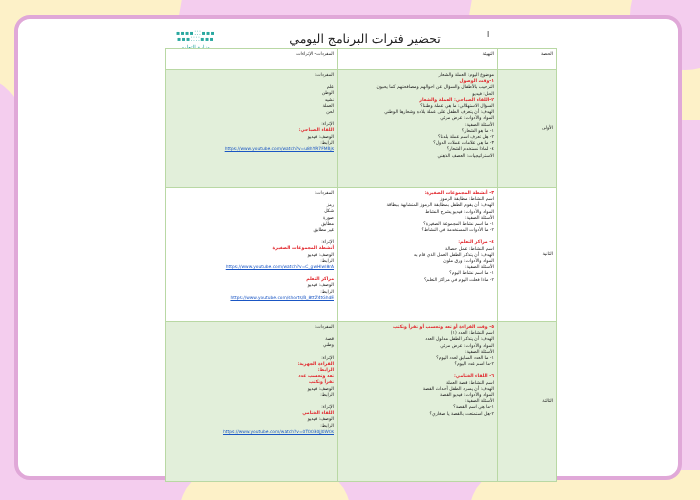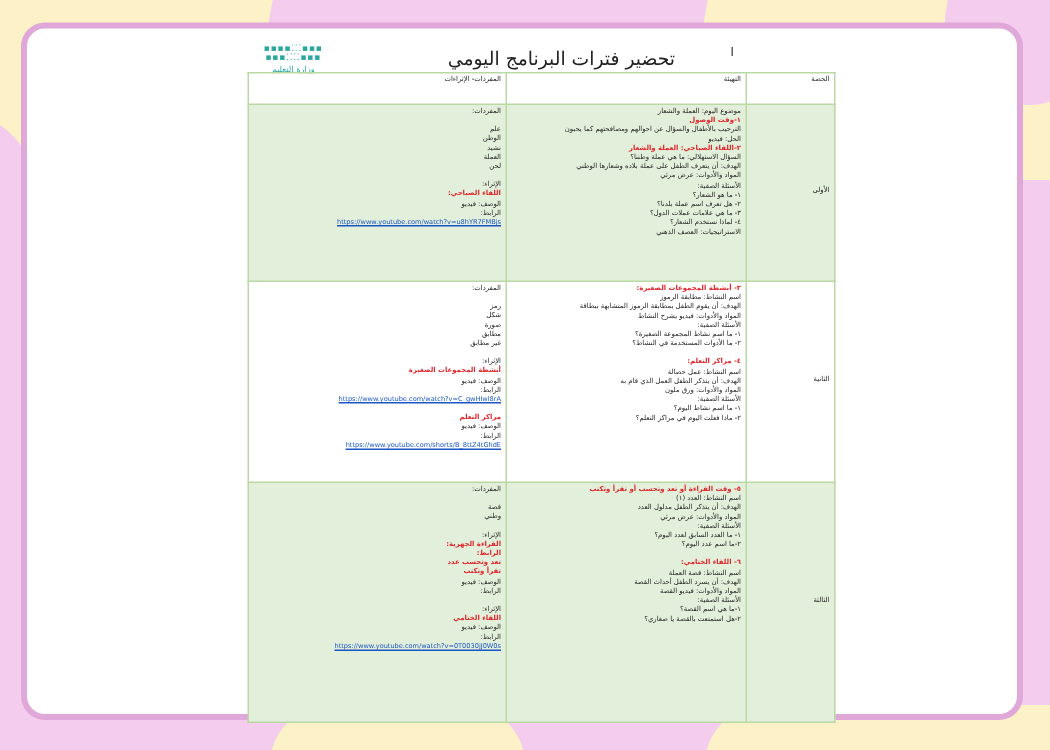--- a/index.html
+++ b/index.html
@@ -18,21 +18,21 @@
   .bg-right { right: -10px; top: 120px; width: 30px; height: 340px; background: #f4cdee; }
 
   .frame {
     position: absolute; left: 14px; top: 15px; width: 668px; height: 465px;
     background: #ffffff; border: 4px solid #e0a8d8; border-radius: 16px;
     box-sizing: border-box;
   }
   .doc-title {
     position: absolute; left: 280px; top: 31px; width: 170px;
     font-family: "DejaVu Serif", serif; font-size: 12.5px; color: #222;
-    text-align: right; direction: rtl;
+    text-align: center; direction: rtl;
   }
   .page-mark { position: absolute; left: 487px; top: 30px; font-size: 8px; color: #222; }
   .logo { position: absolute; left: 168px; top: 30px; width: 55px; height: 25px; }
   .logo-dots { font-size: 6px; letter-spacing: 0.5px; color: #2aa8a0; line-height: 6px; text-align: center; }
   .logo-text { font-size: 5.5px; color: #2aa8a0; text-align: center; direction: rtl; margin-top: 2px; }
   .logo-sub { font-size: 3px; color: #9ab; text-align: center; }
 
   table.plan {
     position: absolute; left: 165px; top: 48px; width: 374px;
     border-collapse: collapse; direction: rtl; table-layout: fixed;

